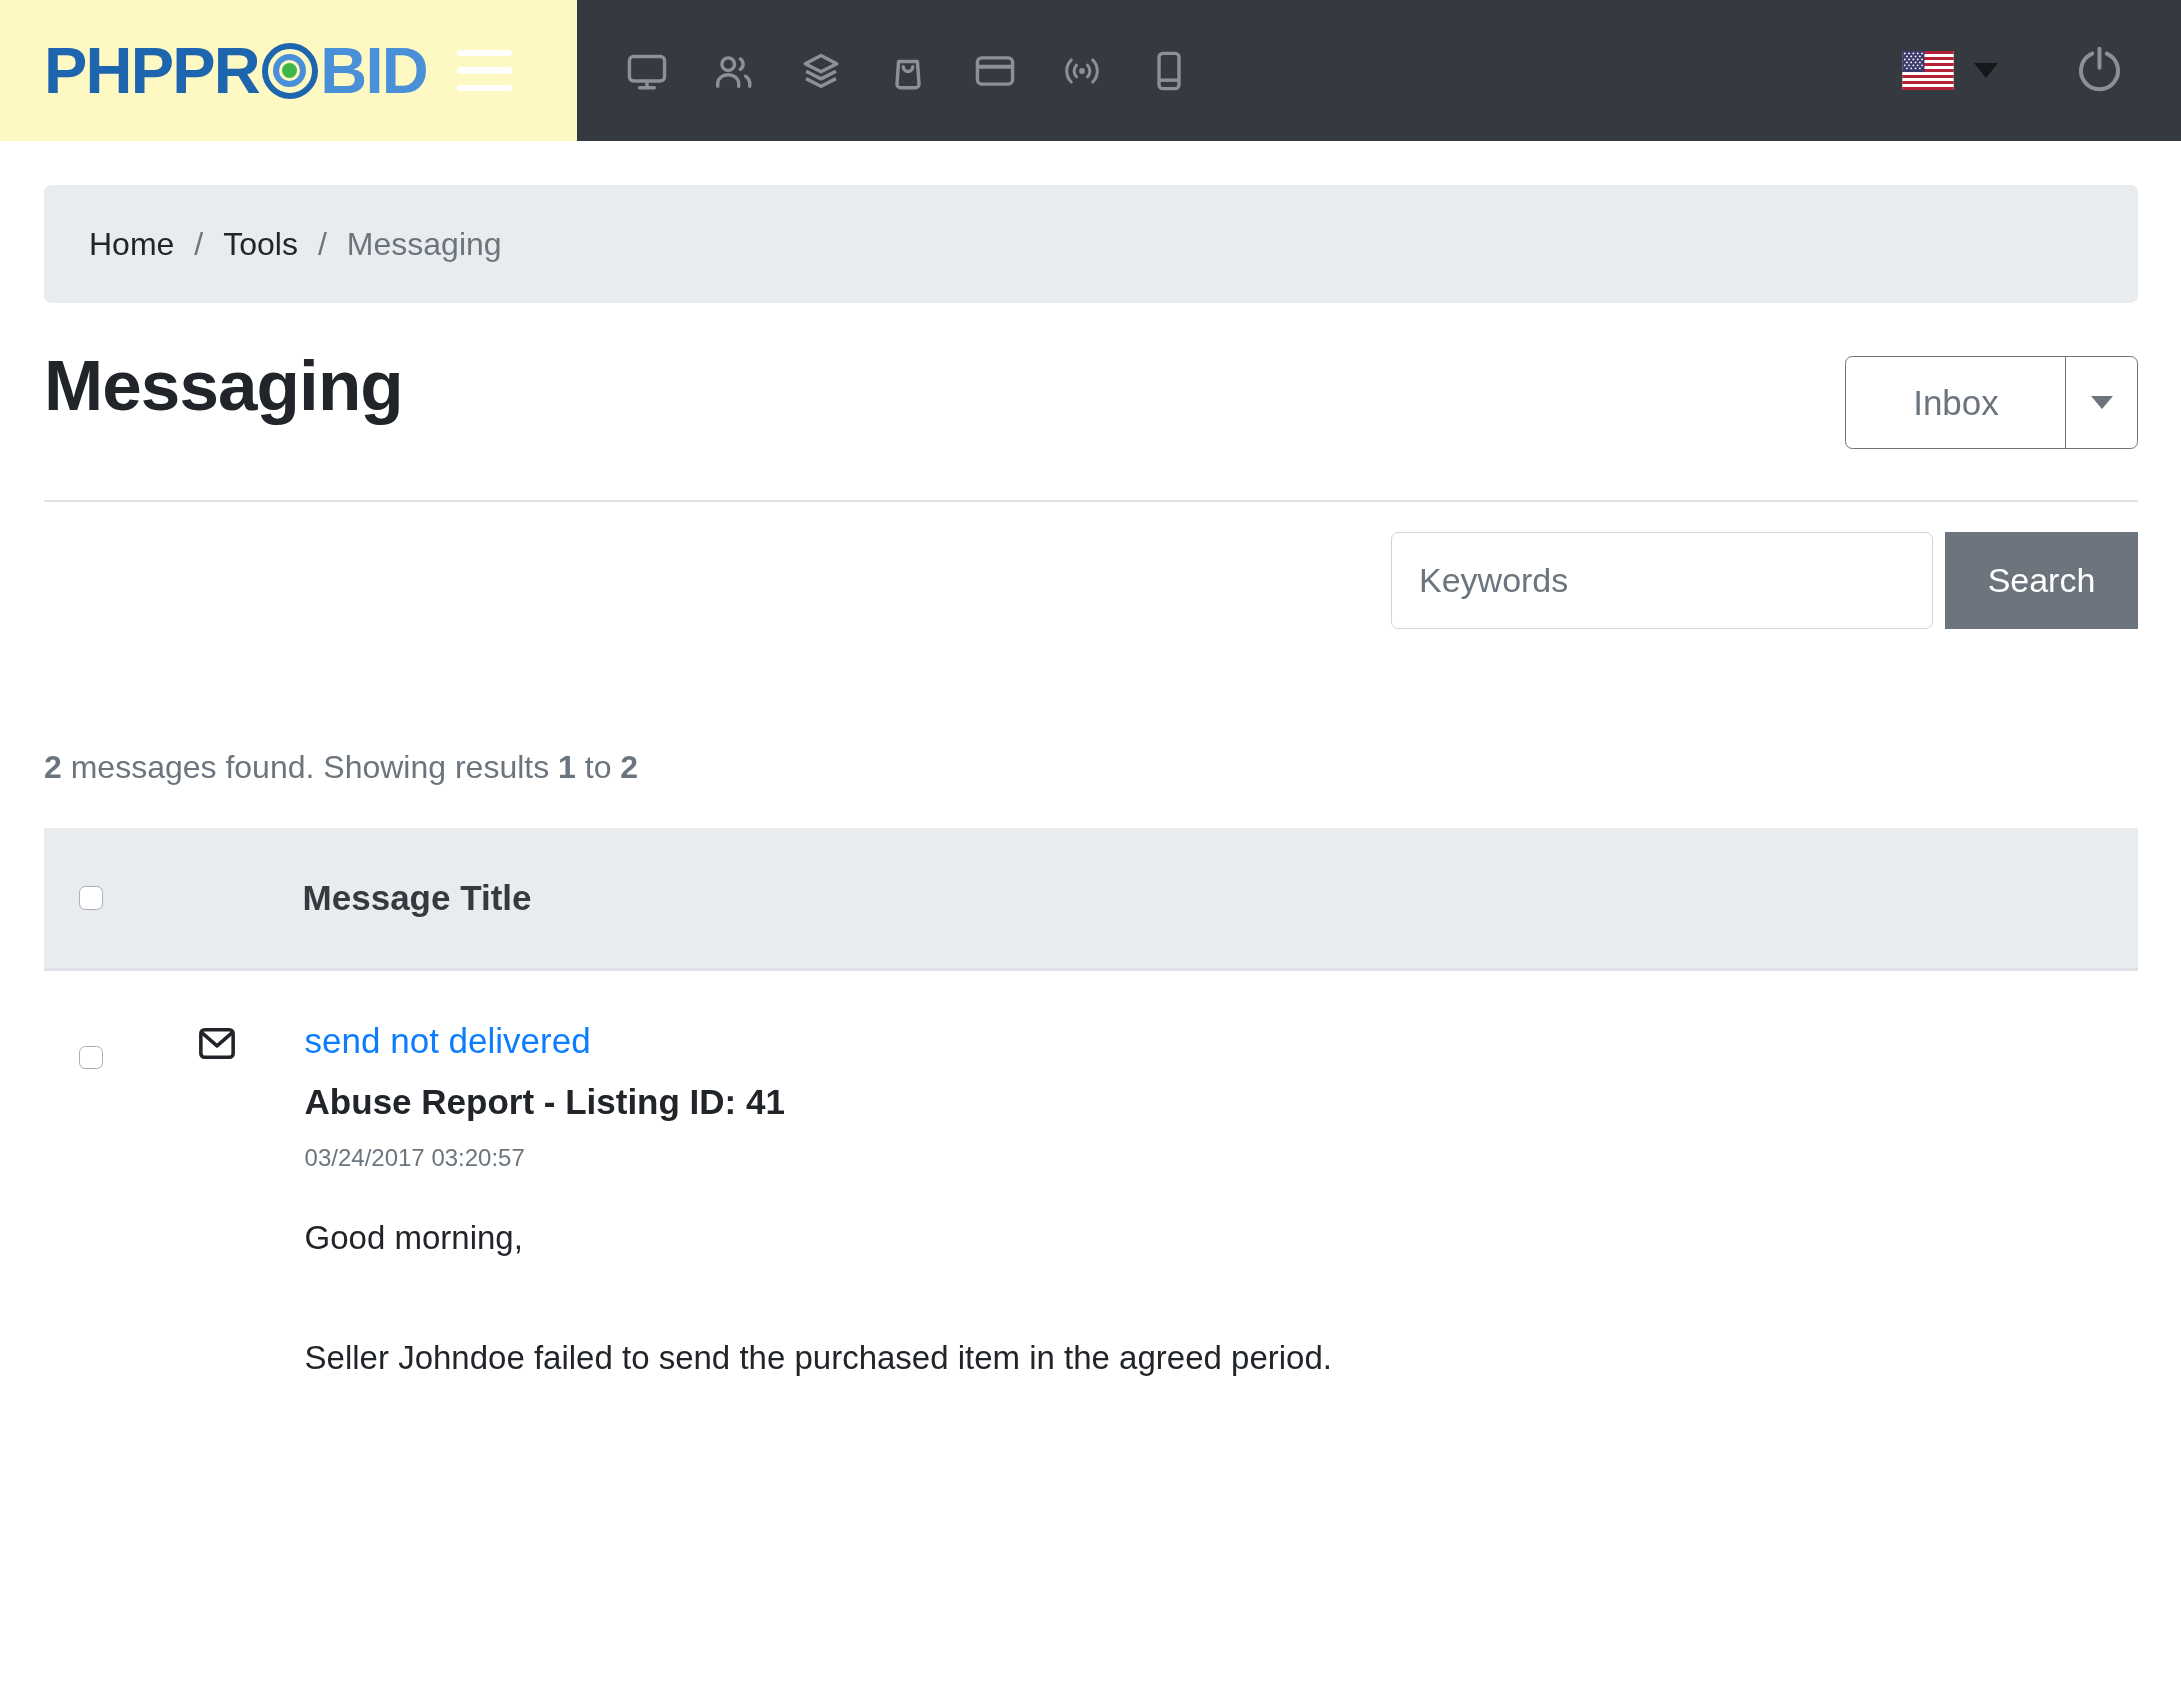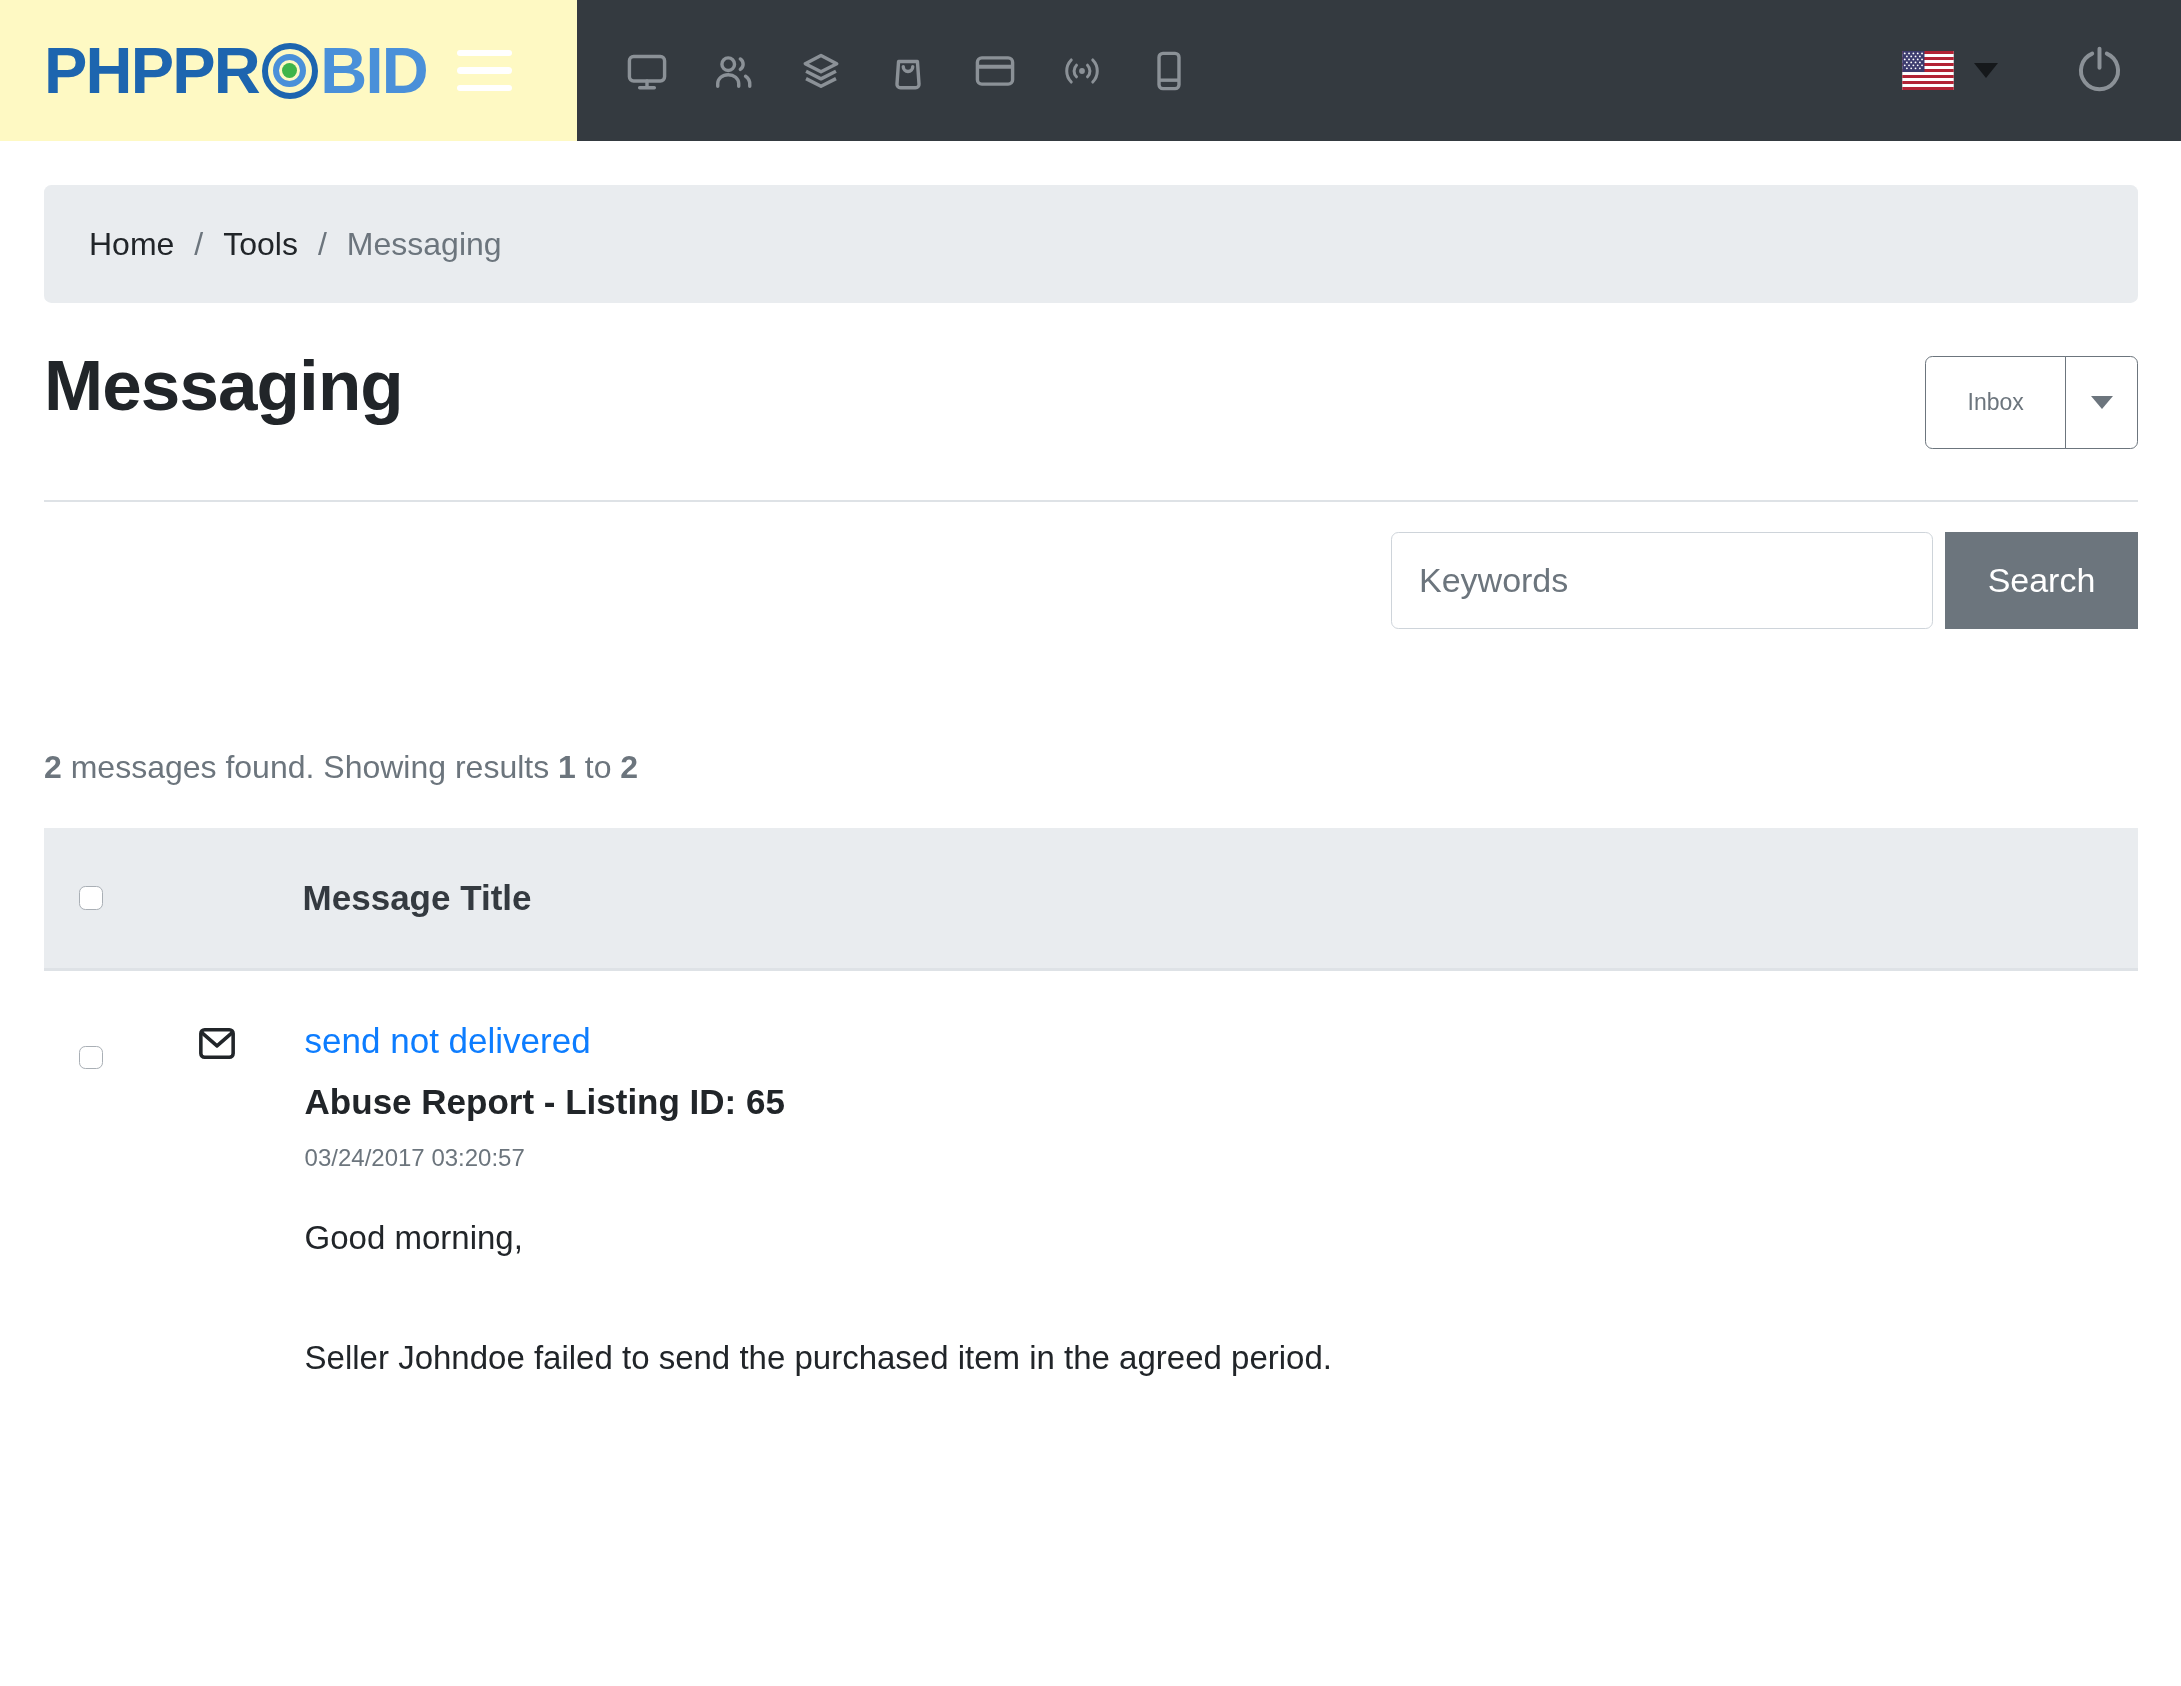--- a/index.html
+++ b/index.html
@@ -33,21 +33,21 @@
   
   .breadcrumb { margin:44px; height:118px; background:#e9ecef; border-radius:7.3px; display:flex; align-items:center; padding:0 45px; font-size:32px; }
   .breadcrumb a { color:#212529; text-decoration:none; }
   .breadcrumb .sep { color:#6c757d; margin:0 20px; }
   .breadcrumb .active { color:#6c757d; }
   
   .container { padding:0 44px; }
   .page-header { display:flex; justify-content:space-between; align-items:flex-start; margin-top:31px; }
   h1.page-title { margin:0; font-size:71px; font-weight:700; letter-spacing:-0.9px; color:#212529; line-height:1.1; }
   .split-btn { display:inline-flex; margin-top:9px; }
-  .split-main { height:93px; padding:0 42px; background:#fff; border:1.8px solid #6c757d; border-radius:7.3px 0 0 7.3px; color:#6c757d; font-size:23px; font-family:inherit; cursor:pointer; }
+  .split-main { height:93px; padding:0 67px; background:#fff; border:1.8px solid #6c757d; border-radius:7.3px 0 0 7.3px; color:#6c757d; font-size:35px; font-family:inherit; cursor:pointer; }
   .split-caret { height:93px; width:73px; margin-left:-1.8px; background:#fff; border:1.8px solid #6c757d; border-radius:0 7.3px 7.3px 0; display:flex; align-items:center; justify-content:center; cursor:pointer; }
   .split-caret i { width:0; height:0; border-left:11.8px solid transparent; border-right:11.8px solid transparent; border-top:13.6px solid #6c757d; }
   hr.rule { border:none; border-top:2.7px solid #dee2e6; margin:51px 0 0 0; }
   
   .search-row { display:flex; justify-content:flex-end; gap:12px; margin-top:30px; }
   .search-input { width:542px; height:97px; border:1.8px solid #ced4da; border-radius:7.3px; font-size:34px; font-family:inherit; color:#495057; padding:0 27px; outline:none; }
   .search-input::placeholder { color:#6c757d; opacity:1; }
   .search-btn { width:193px; height:97px; background:#6c757d; border:none; border-radius:0; color:#ffffff; font-size:34px; font-family:inherit; cursor:pointer; }
   
   .summary { margin:120px 0 0 0; font-size:32px; color:#6c757d; }
@@ -236,21 +236,21 @@
     <div class="msg-row">
       <input type="checkbox" class="cb" style="">
       <span class="env">
         <svg viewBox="0 0 16 16" fill="none" stroke="#212529" stroke-width="1.5" stroke-linejoin="round">
           <rect x="1.2" y="2.4" width="13.6" height="11.6" rx="1.6"></rect>
           <path d="M1.6 3.6 8 9.2 14.4 3.6"></path>
         </svg>
       </span>
       <div class="msg-content">
         <a href="#" class="msg-title">send not delivered</a>
-        <div class="msg-sub">Abuse Report - Listing ID: 65</div>
+        <div class="msg-sub">Abuse Report - Listing ID: 41</div>
         <div class="msg-date">03/24/2017 03:20:57</div>
         <div class="msg-body">
           <p>Good morning,</p>
           <p>Seller Johndoe failed to send the purchased item in the agreed period.</p>
         </div>
       </div>
     </div>
 
   </div>
 </div>

